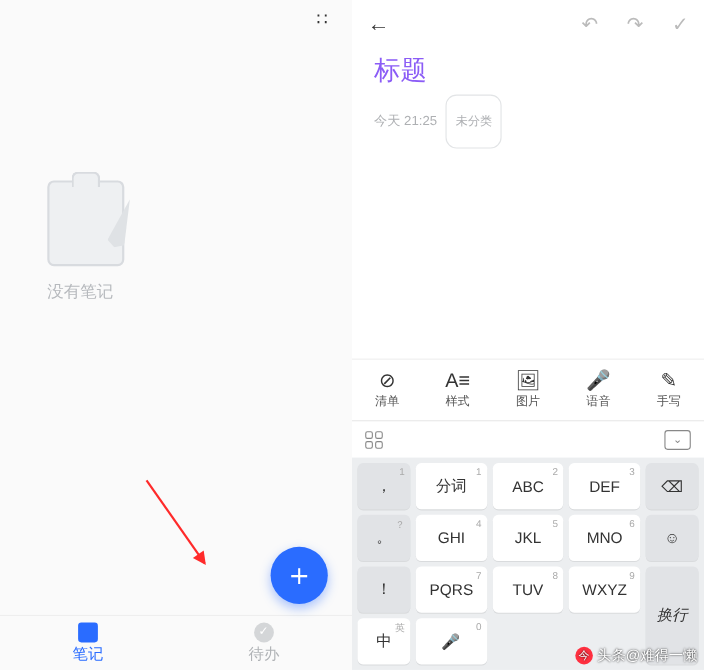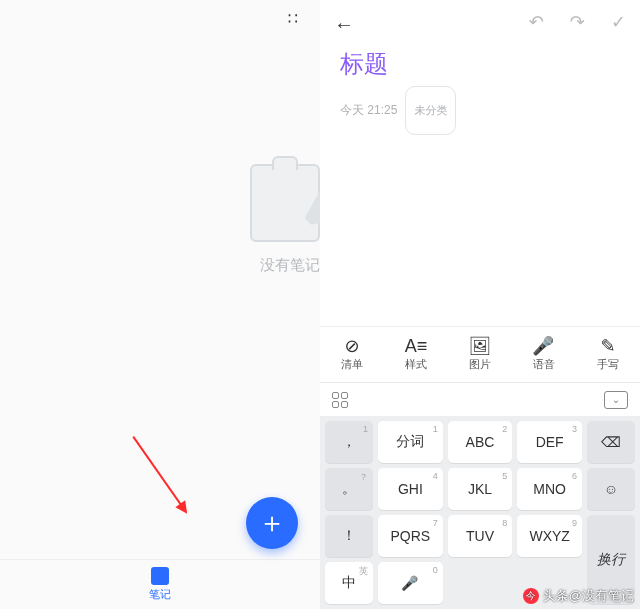--- a/index.html
+++ b/index.html
@@ -6,32 +6,32 @@
   body { width: 640px; height: 609px; background: #fff; font-family: -apple-system, "PingFang SC", sans-serif; display: flex; overflow: hidden; position: relative; }
   .pane { height: 100%; position: relative; }
   .pane-left { width: 320px; background: #fafafa; display: flex; flex-direction: column; }
   .pane-right { width: 320px; background: #fff; display: flex; flex-direction: column; }
 
   
   .left-top { height: 36px; display: flex; justify-content: flex-end; align-items: center; padding-right: 20px; }
   .grid-icon { font-size: 16px; color: #333; letter-spacing: 2px; }
   .left-title { padding: 14px 22px 0 22px; font-size: 22px; font-weight: 600; color: #000; display: flex; align-items: center; }
   .chev { margin-left: 4px; font-size: 12px; }
-  .empty-wrap { flex: 1; display: flex; flex-direction: column; align-items: flex-end; justify-content: flex-start; padding-top: 120px; }
+  .empty-wrap { flex: 1; display: flex; flex-direction: column; align-items: flex-start; justify-content: flex-start; padding-top: 120px; padding-left: 43px; }
   .clip { width: 70px; height: 86px; position: relative; }
   .clip-board { position: absolute; bottom: 0; left: 0; width: 70px; height: 78px; border: 2px solid #d8dbdf; border-radius: 6px; background: #eef0f2; }
   .clip-clip { position: absolute; top: 0; left: 22px; width: 26px; height: 14px; border: 2px solid #d8dbdf; border-bottom: none; border-radius: 6px 6px 0 0; background: #eef0f2; }
   .feather { position: absolute; right: -6px; top: 24px; width: 16px; height: 46px; background: #dfe2e5; clip-path: polygon(50% 0, 100% 90%, 50% 100%, 0 90%); transform: rotate(18deg); }
   .empty-text { margin-top: 14px; color: #b6b9bd; font-size: 15px; }
   .fab { position: absolute; right: 22px; bottom: 60px; width: 52px; height: 52px; border-radius: 50%; background: #2a6cff; display: flex; align-items: center; justify-content: center; color: #fff; font-size: 28px; box-shadow: 0 4px 10px rgba(42,108,255,0.4); }
   .arrow-red { position: absolute; width: 2px; background: #ff2a2a; }
   .arrow-red::after { content: ""; position: absolute; bottom: -2px; left: -5px; border-left: 6px solid transparent; border-right: 6px solid transparent; border-top: 12px solid #ff2a2a; }
   .arrow1 { left: 185px; top: 420px; height: 92px; transform: rotate(-35deg); transform-origin: bottom; }
   .left-nav { height: 50px; display: flex; border-top: 1px solid #eee; }
-  .nav-item { flex: 1; display: flex; flex-direction: column; align-items: center; justify-content: center; gap: 2px; font-size: 11px; }
+  .nav-item { flex: 1; display: flex; flex-direction: column; align-items: center; justify-content: center; gap: 2px; font-size: 14px; }
   .nav-item.active { color: #2a6cff; }
   .nav-item.inactive { color: #b0b3b6; }
   .nav-ic { width: 18px; height: 18px; border-radius: 3px; }
   .nav-ic.note { background: #2a6cff; }
   .nav-ic.todo { border-radius: 50%; background: #d4d6d8; position: relative; }
   .nav-ic.todo::after { content: "✓"; position: absolute; color: #fff; font-size: 11px; left: 4px; top: 1px; }
 
   
   .right-top { height: 44px; display: flex; align-items: center; padding: 0 14px; gap: 8px; }
   .right-top .back { font-size: 20px; color: #333; }
@@ -76,20 +76,24 @@
   </div>
   <div class="fab">
     <span>＋</span>
   </div>
   <div class="arrow-red arrow1"></div>
   <div class="left-nav">
     <div class="nav-item active">
       <div class="nav-ic note"></div>
       <span>笔记</span>
     </div>
+    <div class="nav-item inactive">
+      <div class="nav-ic todo"></div>
+      <span>待办</span>
+    </div>
   </div>
 </div>
 
 <div class="pane pane-right">
   <div class="right-top">
     <span class="back">←</span>
     <span class="spacer"></span>
     <span class="act">↶</span>
     <span class="act">↷</span>
     <span class="act">✓</span>
@@ -203,14 +207,14 @@
     <div class="key mic">
         <span>🎤</span>
         <span class="sup">0</span>
       </div>
     <div class="key fn" style="visibility:hidden"></div>
   </div>
 </div>
 
 <div class="watermark">
   <span class="logo">今</span>
-  <span>头条@没有笔记</span>
+  <span>头条@难得一懒</span>
 </div>
 
 </body></html>

